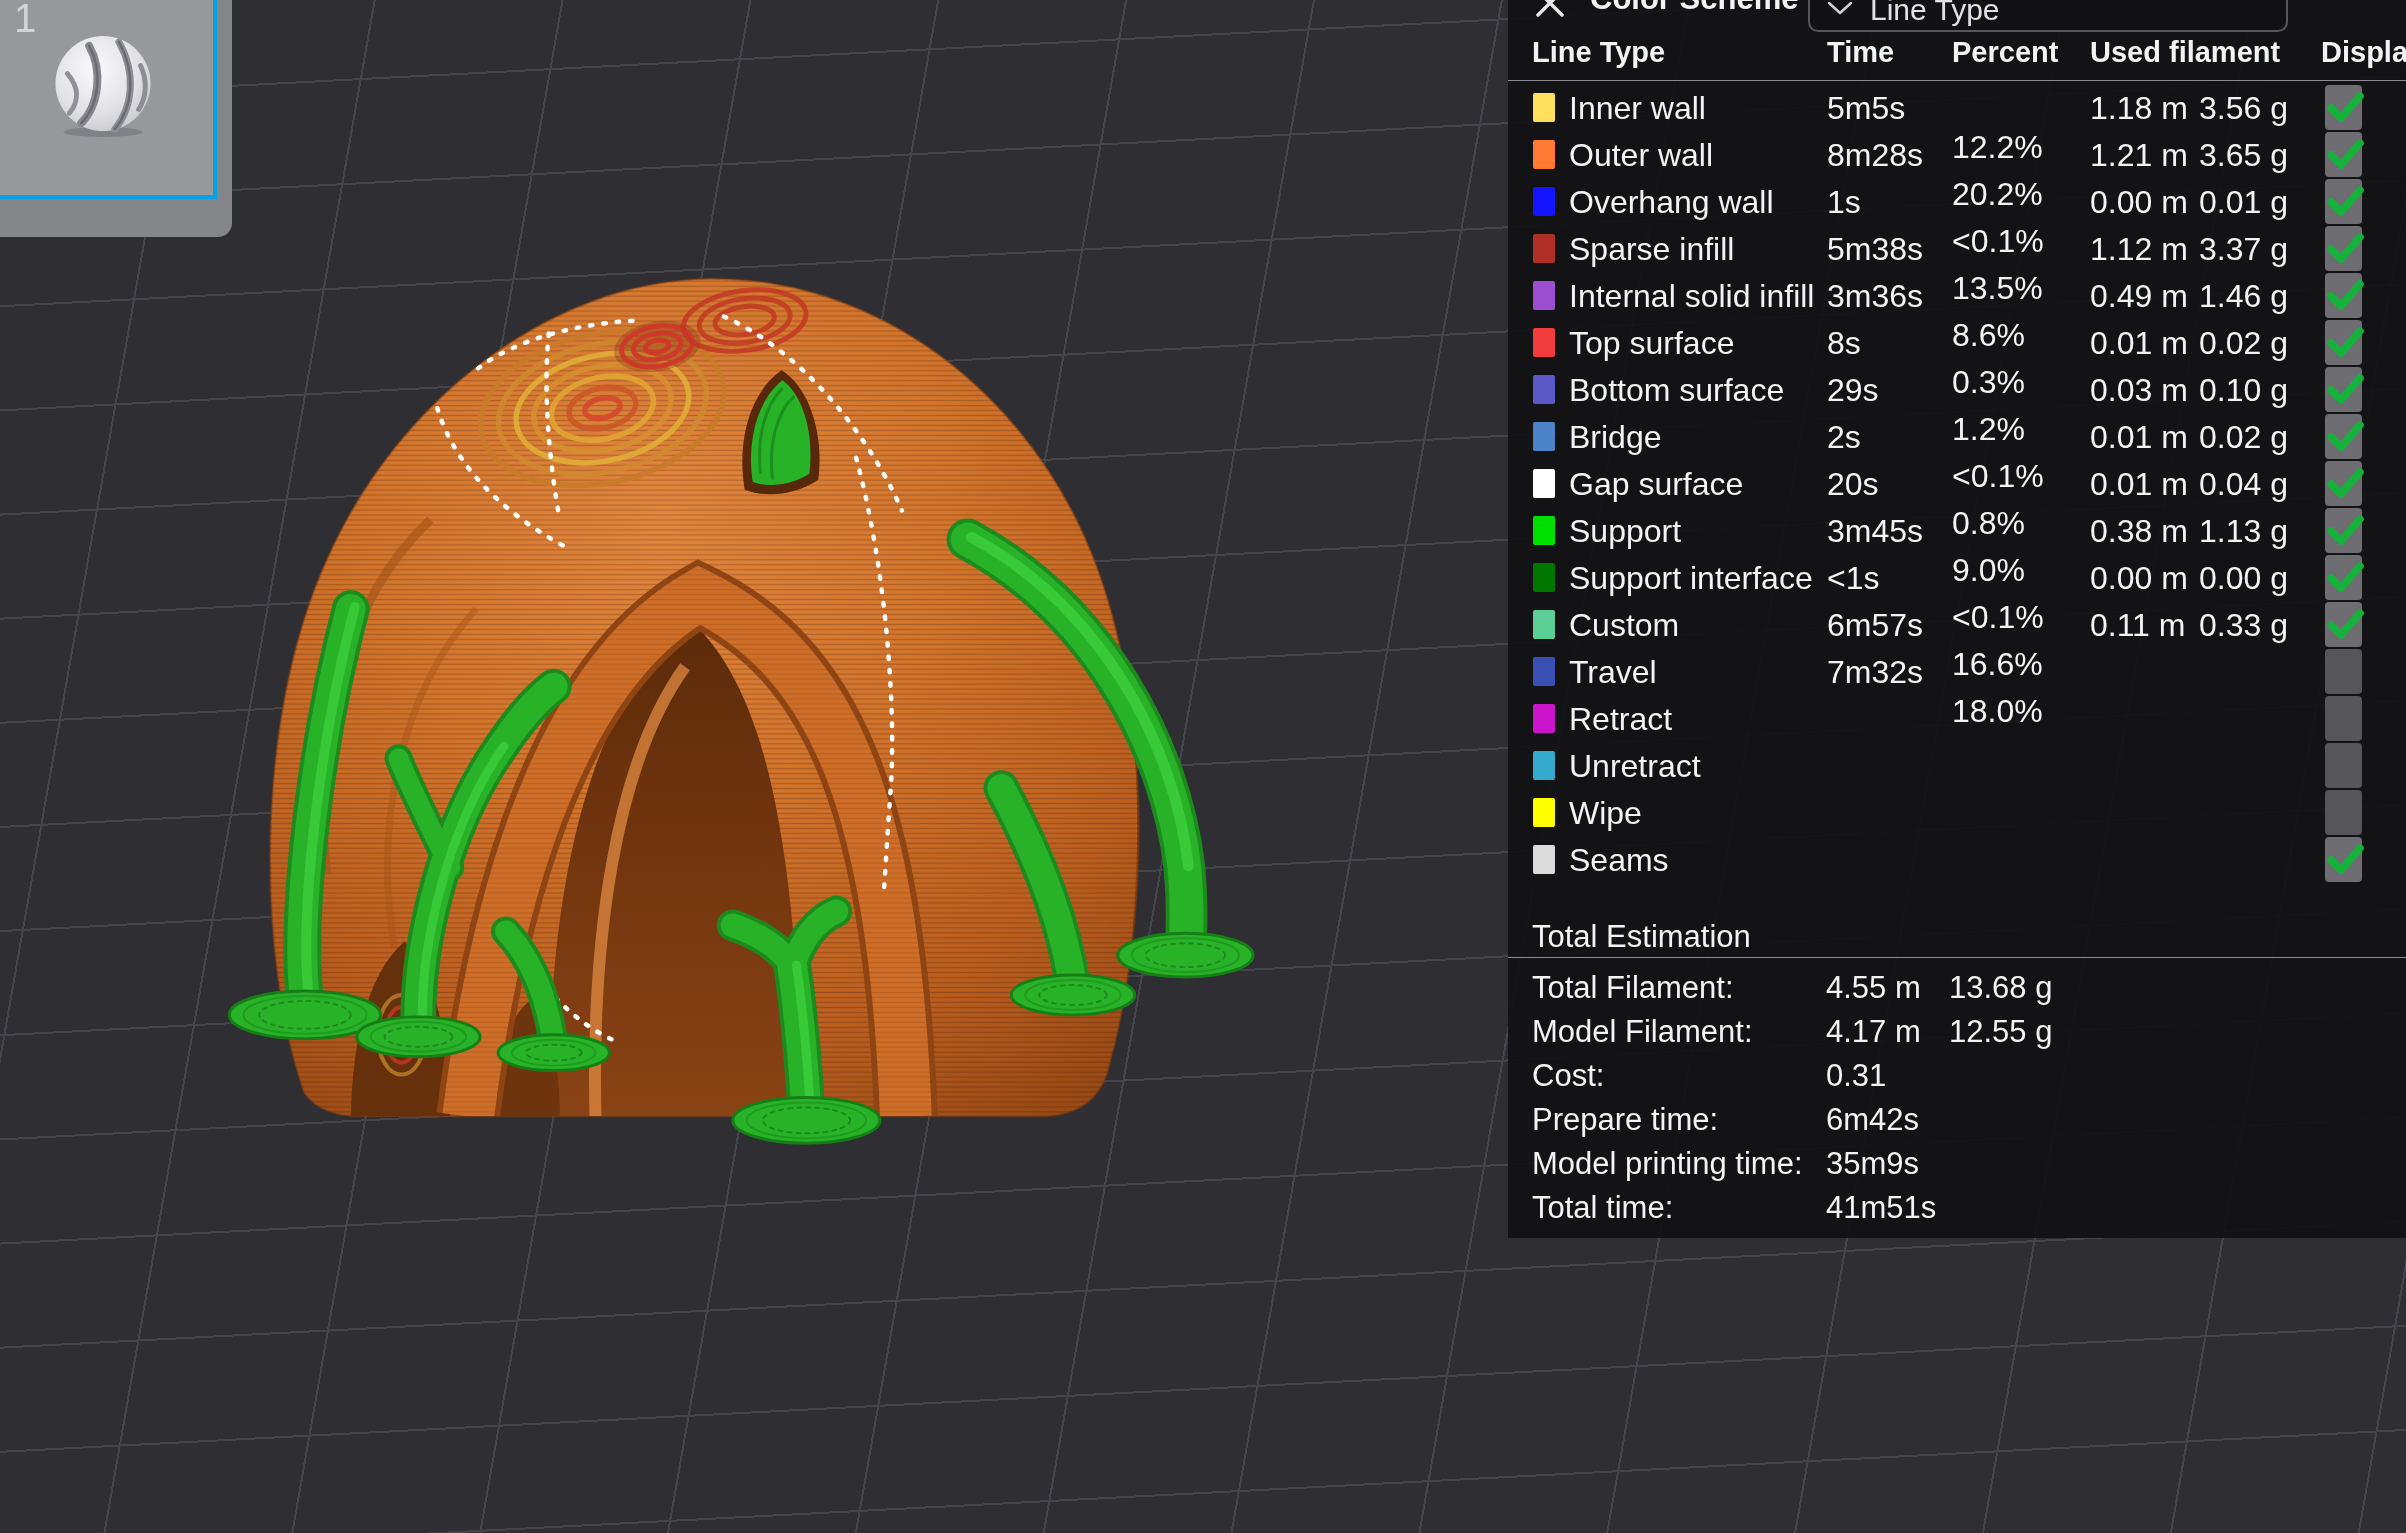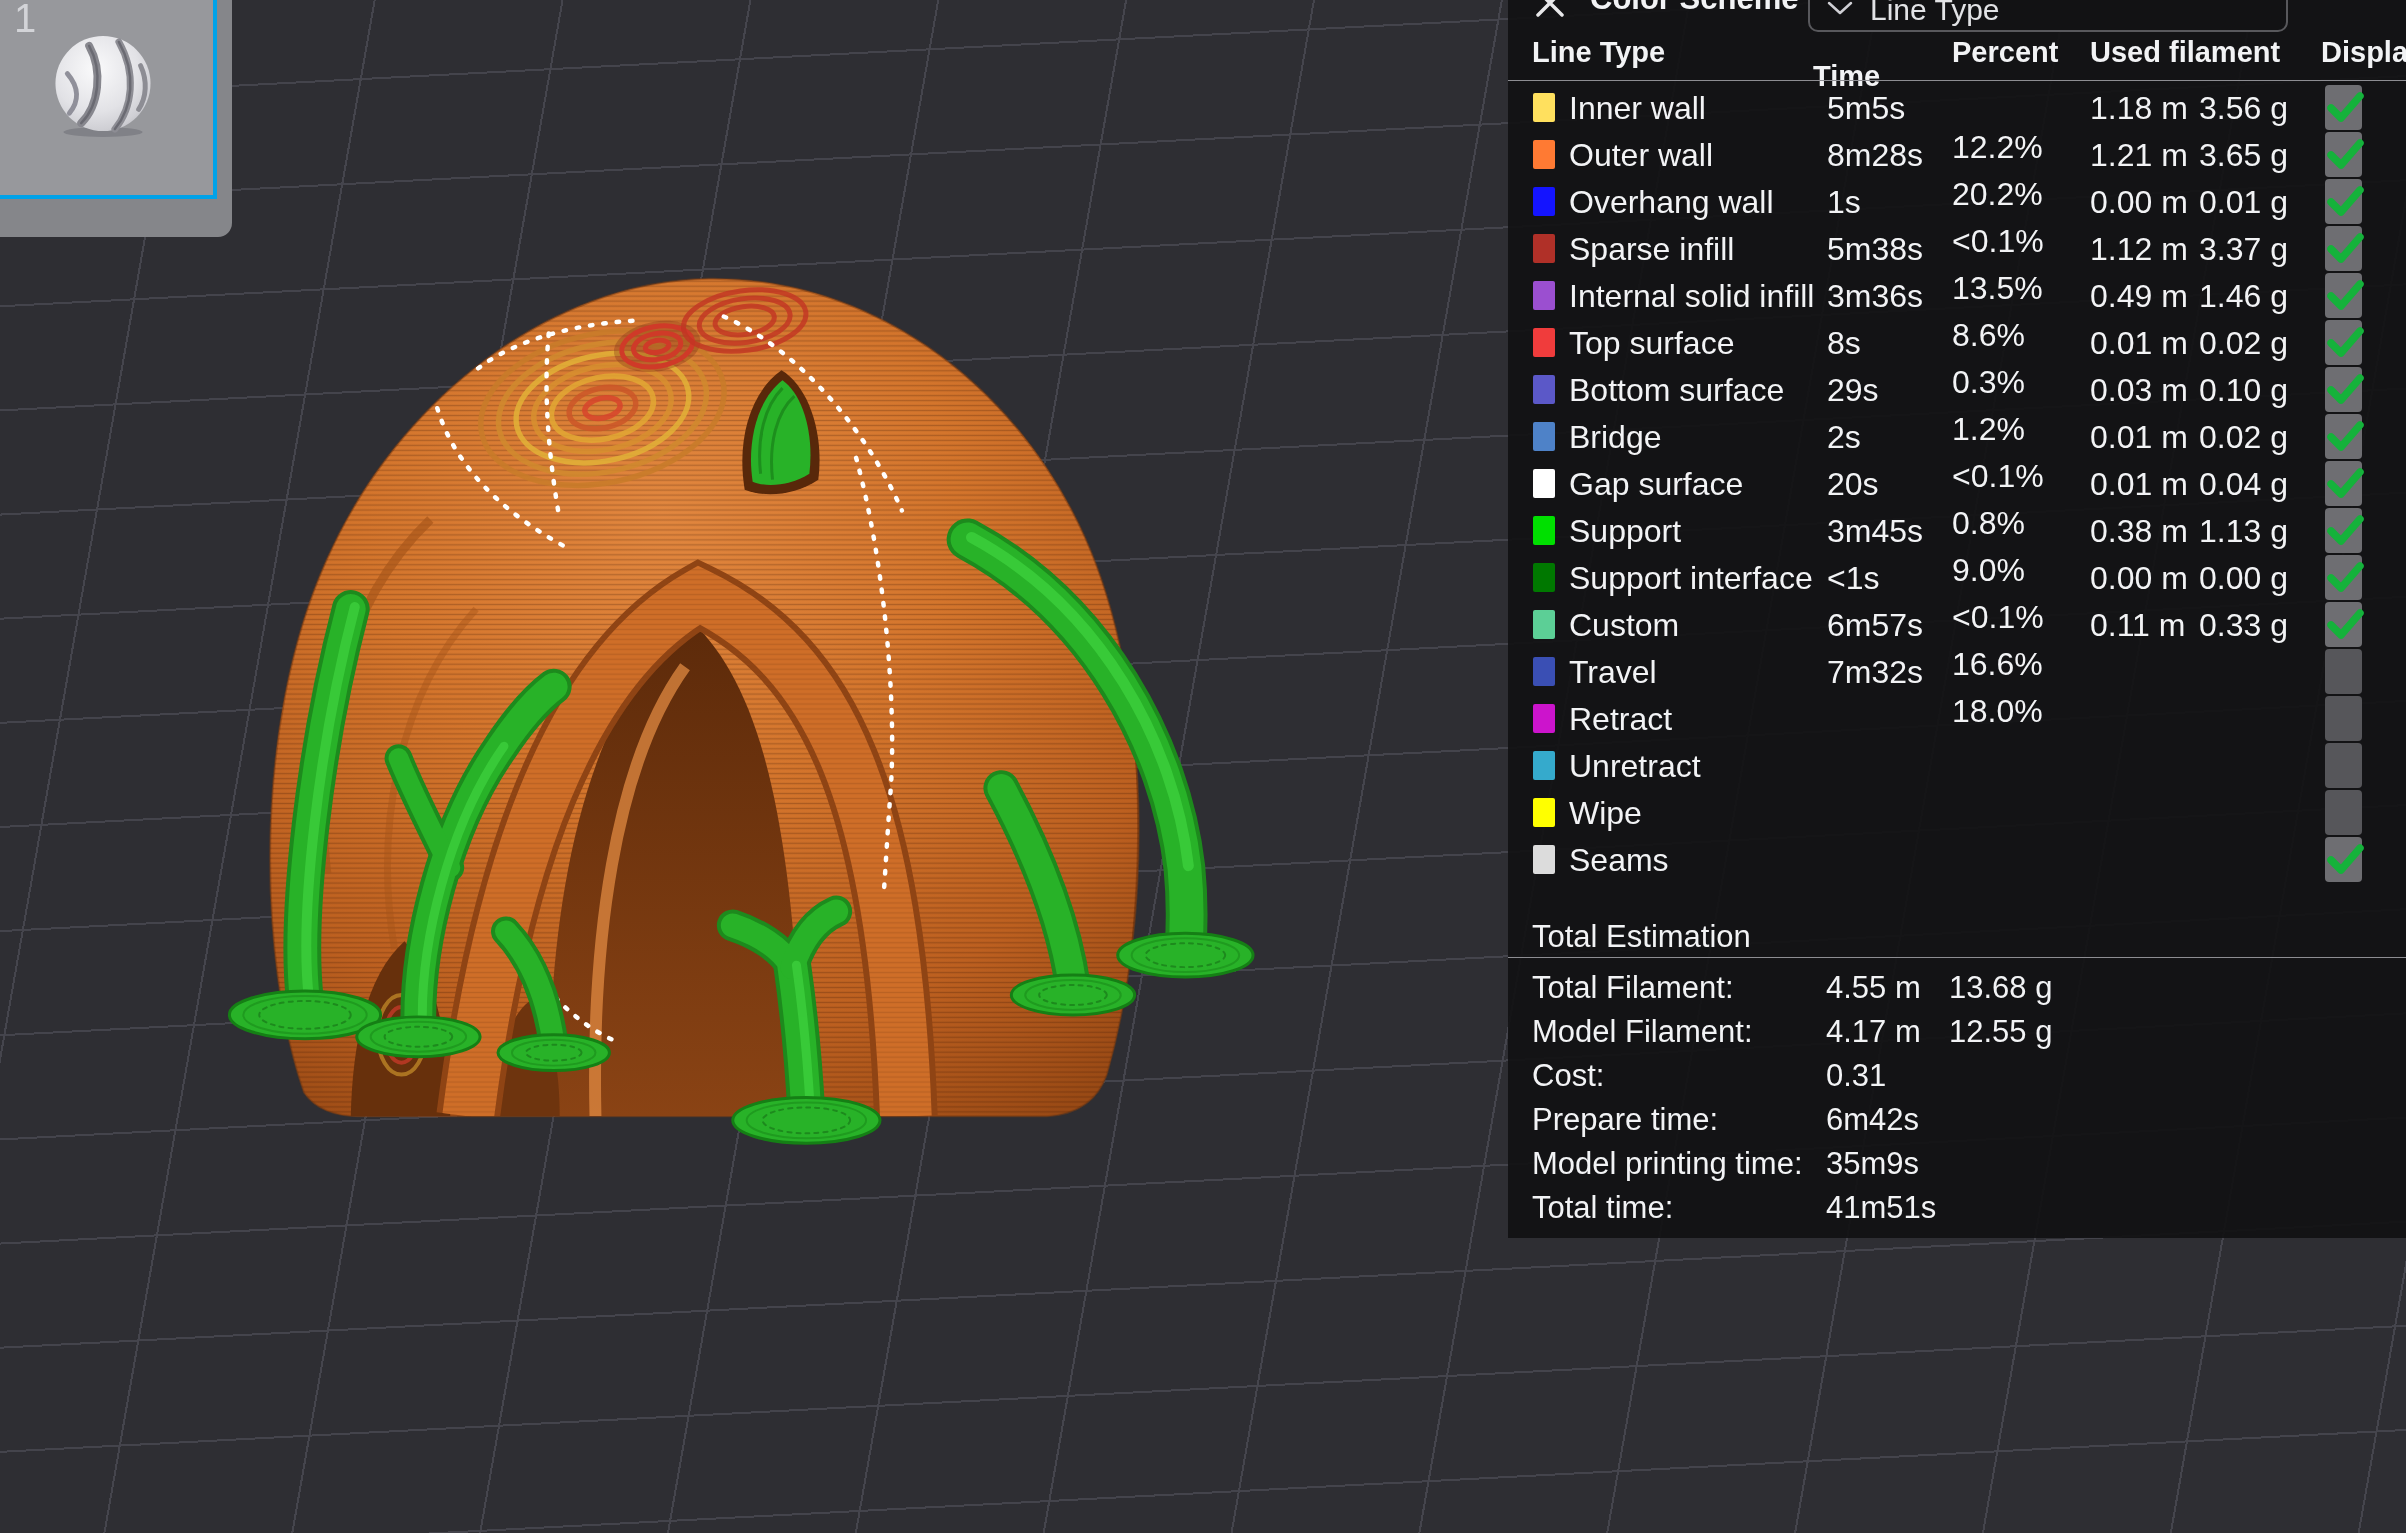--- a/index.html
+++ b/index.html
@@ -28,21 +28,21 @@
     background:var(--panel-bg,rgba(17,17,19,0.93));overflow:hidden;color:#f2f3f5;}
   .panel-close{position:absolute;left:25px;top:-14px;width:34px;height:34px;cursor:pointer;}
   .panel-title{position:absolute;left:82px;top:-19px;font-size:31px;font-weight:bold;white-space:nowrap;}
   .dropdown{position:absolute;left:300px;top:-38px;width:476px;height:66px;
     background:#121214;border:2px solid #58585c;border-radius:10px;cursor:pointer;}
   .dropdown .chevron{position:absolute;left:16px;bottom:10px;}
   .dropdown .dd-value{position:absolute;left:60px;bottom:3px;font-size:30px;color:#e2e3e6;white-space:nowrap;}
 
   .thead{position:absolute;left:0;top:36px;width:100%;height:36px;font-weight:bold;font-size:29px;}
   .thead span{position:absolute;white-space:nowrap;}
-  .th-line{left:24px;} .th-time{left:305px;margin-top:24px;} .th-pct{left:444px;} .th-used{left:582px;} .th-disp{left:813px;}
+  .th-line{left:24px;} .th-time{left:319px;} .th-pct{left:444px;} .th-used{left:582px;} .th-disp{left:813px;}
   .divider{position:absolute;left:0;width:100%;height:1px;background:#8d8d92;}
   .d1{top:80px;} .d2{top:957px;}
 
   .rows{position:absolute;left:0;top:84px;width:100%;}
   .lt-row{position:relative;height:47px;font-size:32px;}
   .lt-row .sw{position:absolute;left:25px;top:9px;width:22px;height:29px;border-radius:2px;}
   .lt-row .c{position:absolute;top:6px;white-space:nowrap;}
   .c-label{left:61px;} .c-time{left:319px;} .c-pct{left:444px;margin-top:39px;} .c-m{left:582px;} .c-g{left:691px;}
   .cb{position:absolute;left:817px;top:1px;width:37px;height:45px;border-radius:4px;cursor:pointer;}
   .cb.checked{background:#6e6e72;} .cb.unchecked{background:#56565a;}

